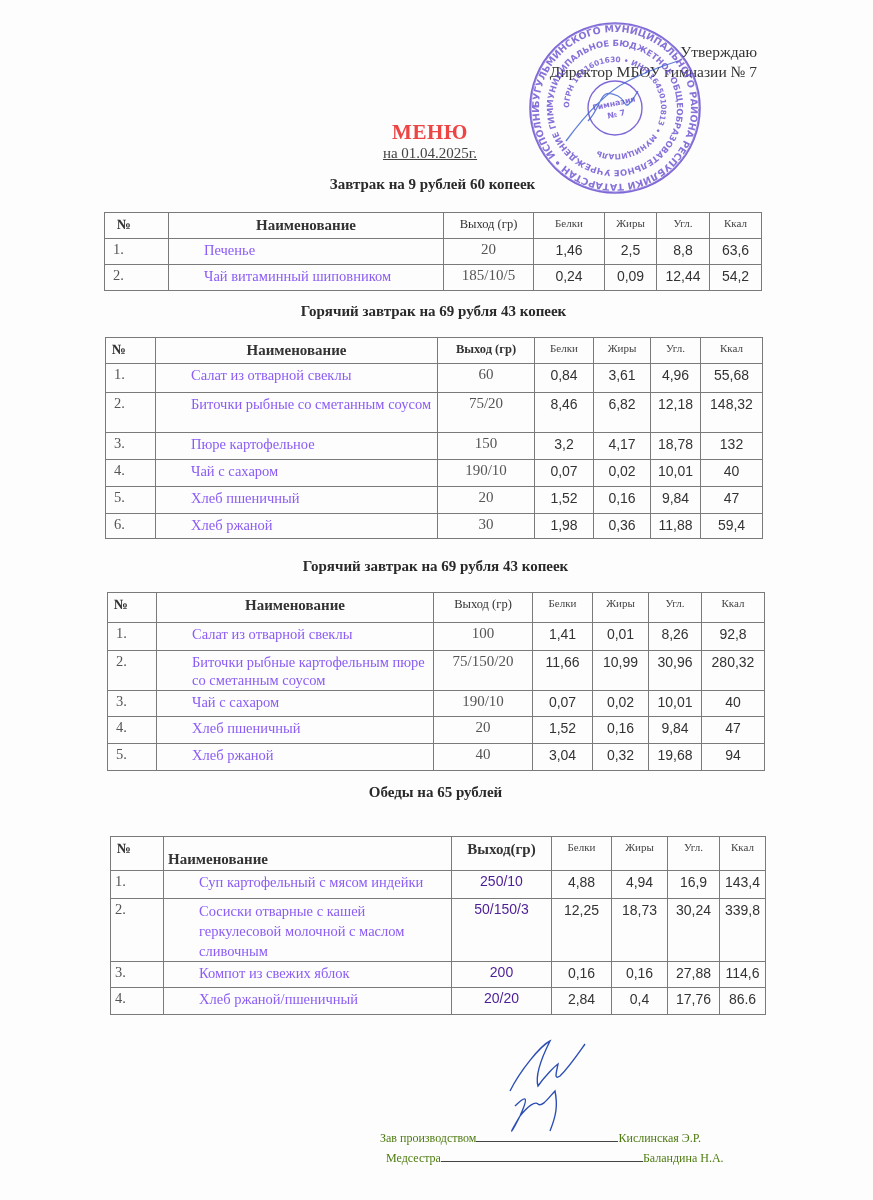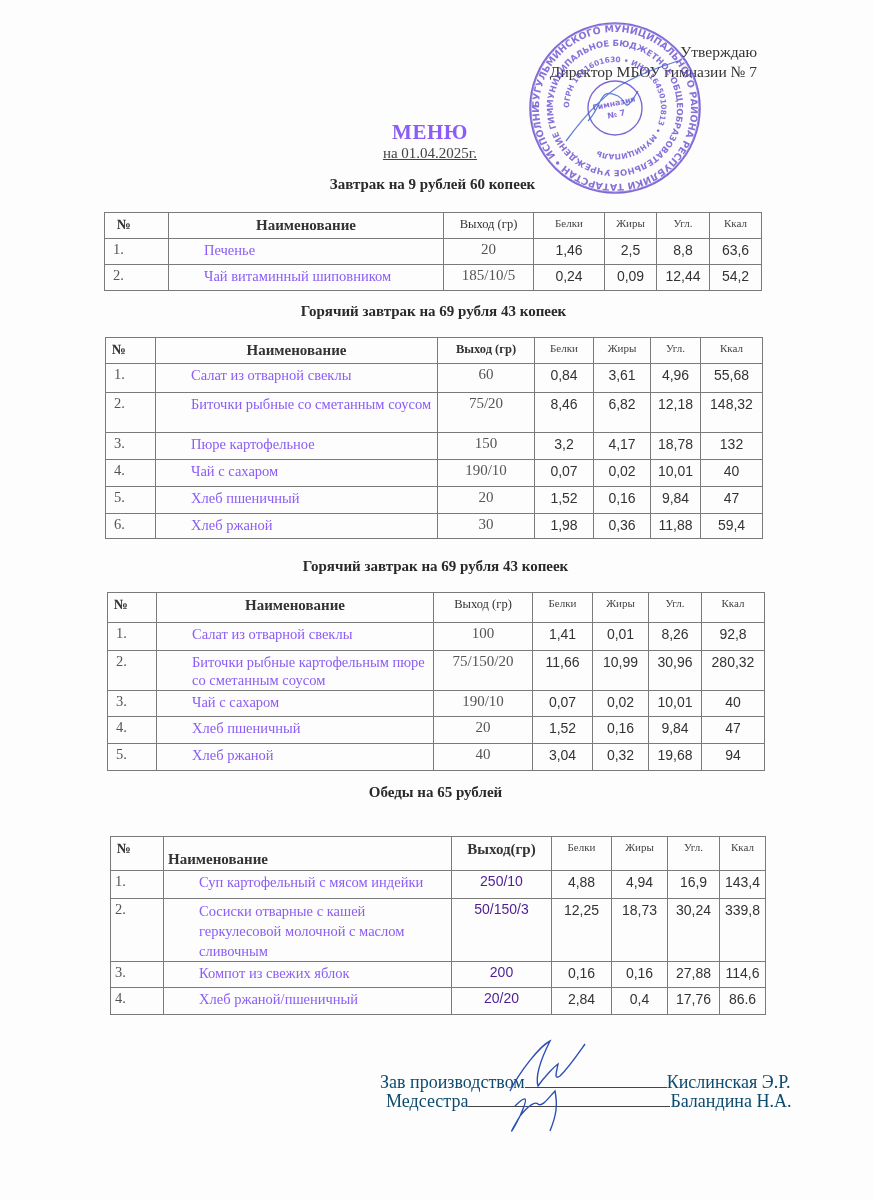--- a/index.html
+++ b/index.html
@@ -4,41 +4,41 @@
 <style>
   * { box-sizing: border-box; margin: 0; padding: 0; }
   html, body { width: 873px; height: 1200px; background: #fdfdfd; overflow: hidden; }
   body { position: relative; font-family: "Liberation Serif", "DejaVu Serif", serif; color: #2a2a2a; }
 
   .approve { position: absolute; right: 116px; top: 42px; text-align: right; font-size: 15.5px; line-height: 20px; color: #333; }
   .approve .line { display: block; white-space: nowrap; }
   .approve .sig-line { display: inline-block; width: 165px; border-bottom: 1px solid #333; margin-right: 2px; height: 14px; vertical-align: baseline; }
 
   .title-block { position: absolute; left: 330px; width: 200px; top: 120px; text-align: center; }
-  .title-block .title { font-size: 21px; font-weight: bold; letter-spacing: 0.5px; color: #8b5cf6; line-height: 24px; }
+  .title-block .title { font-size: 21px; font-weight: bold; letter-spacing: 0.5px; color: #ef4444; line-height: 24px; }
   .title-block .date { font-size: 15px; text-decoration: underline; color: #444; line-height: 18px; }
 
   .section-title { position: absolute; font-weight: bold; font-size: 15px; color: #2a2a2a; text-align: center; white-space: nowrap; }
 
   table.menu { position: absolute; border-collapse: collapse; table-layout: fixed; }
   table.menu td, table.menu th { border: 1px solid #7a7a7a; vertical-align: top; padding: 2px 4px 0 4px; font-weight: normal; }
   table.menu th { font-size: 11px; color: #444; text-align: center; padding-top: 4px; }
   table.menu th.h-num { font-size: 14px; font-weight: bold; color: #333; text-align: left; padding-left: 12px; }
   table.menu th.h-name { font-size: 15px; font-weight: bold; color: #333; }
   table.menu th.h-yield { font-size: 12.5px; color: #333; }
   table.menu td.num { font-size: 14.5px; color: #555; text-align: left; padding-left: 8px; }
   table.menu td.name { font-size: 14.5px; color: #8b5cf6; line-height: 18px; padding-left: 35px; }
   table.menu td.yield { font-size: 15px; color: #555; text-align: center; }
   table.menu td.val { font-family: "Liberation Sans", "DejaVu Sans", sans-serif; font-size: 14px; color: #333; text-align: center; padding-top: 3px; }
   #t4 td.yield { font-family: "Liberation Sans", "DejaVu Sans", sans-serif; font-size: 14px; color: #4c1d95; }
   #t4 th.h-yield { font-size: 15px; font-weight: bold; }
   #t4 th.h-name { text-align: left; vertical-align: bottom; padding-bottom: 2px; }
   #t4 th.h-num { padding-left: 6px; }
 
-  .signatures { position: absolute; left: 380px; top: 1073px; font-size: 18px; line-height: 19px; color: #0c4a6e; }
+  .signatures { position: absolute; left: 380px; top: 1128px; font-size: 12px; line-height: 19px; color: #4d7c0f; }
   .signatures .row { white-space: nowrap; display: flex; align-items: baseline; }
   .signatures .blank { display: inline-block; border-bottom: 1px solid #444; height: 14px; }
 
   .stamp { position: absolute; left: 528px; top: 21px; width: 174px; height: 174px; pointer-events: none; }
   .sig-scribble { position: absolute; pointer-events: none; }
 </style>
 </head>
 <body>
 
 <div class="approve">

